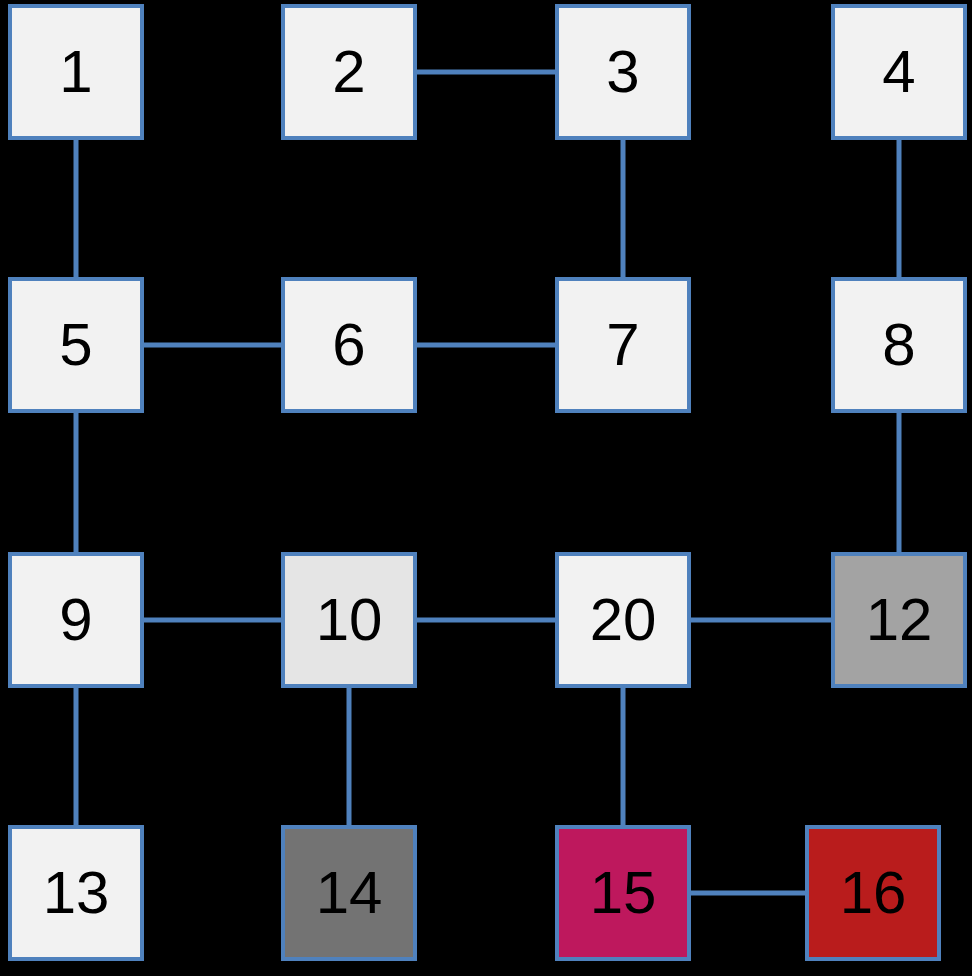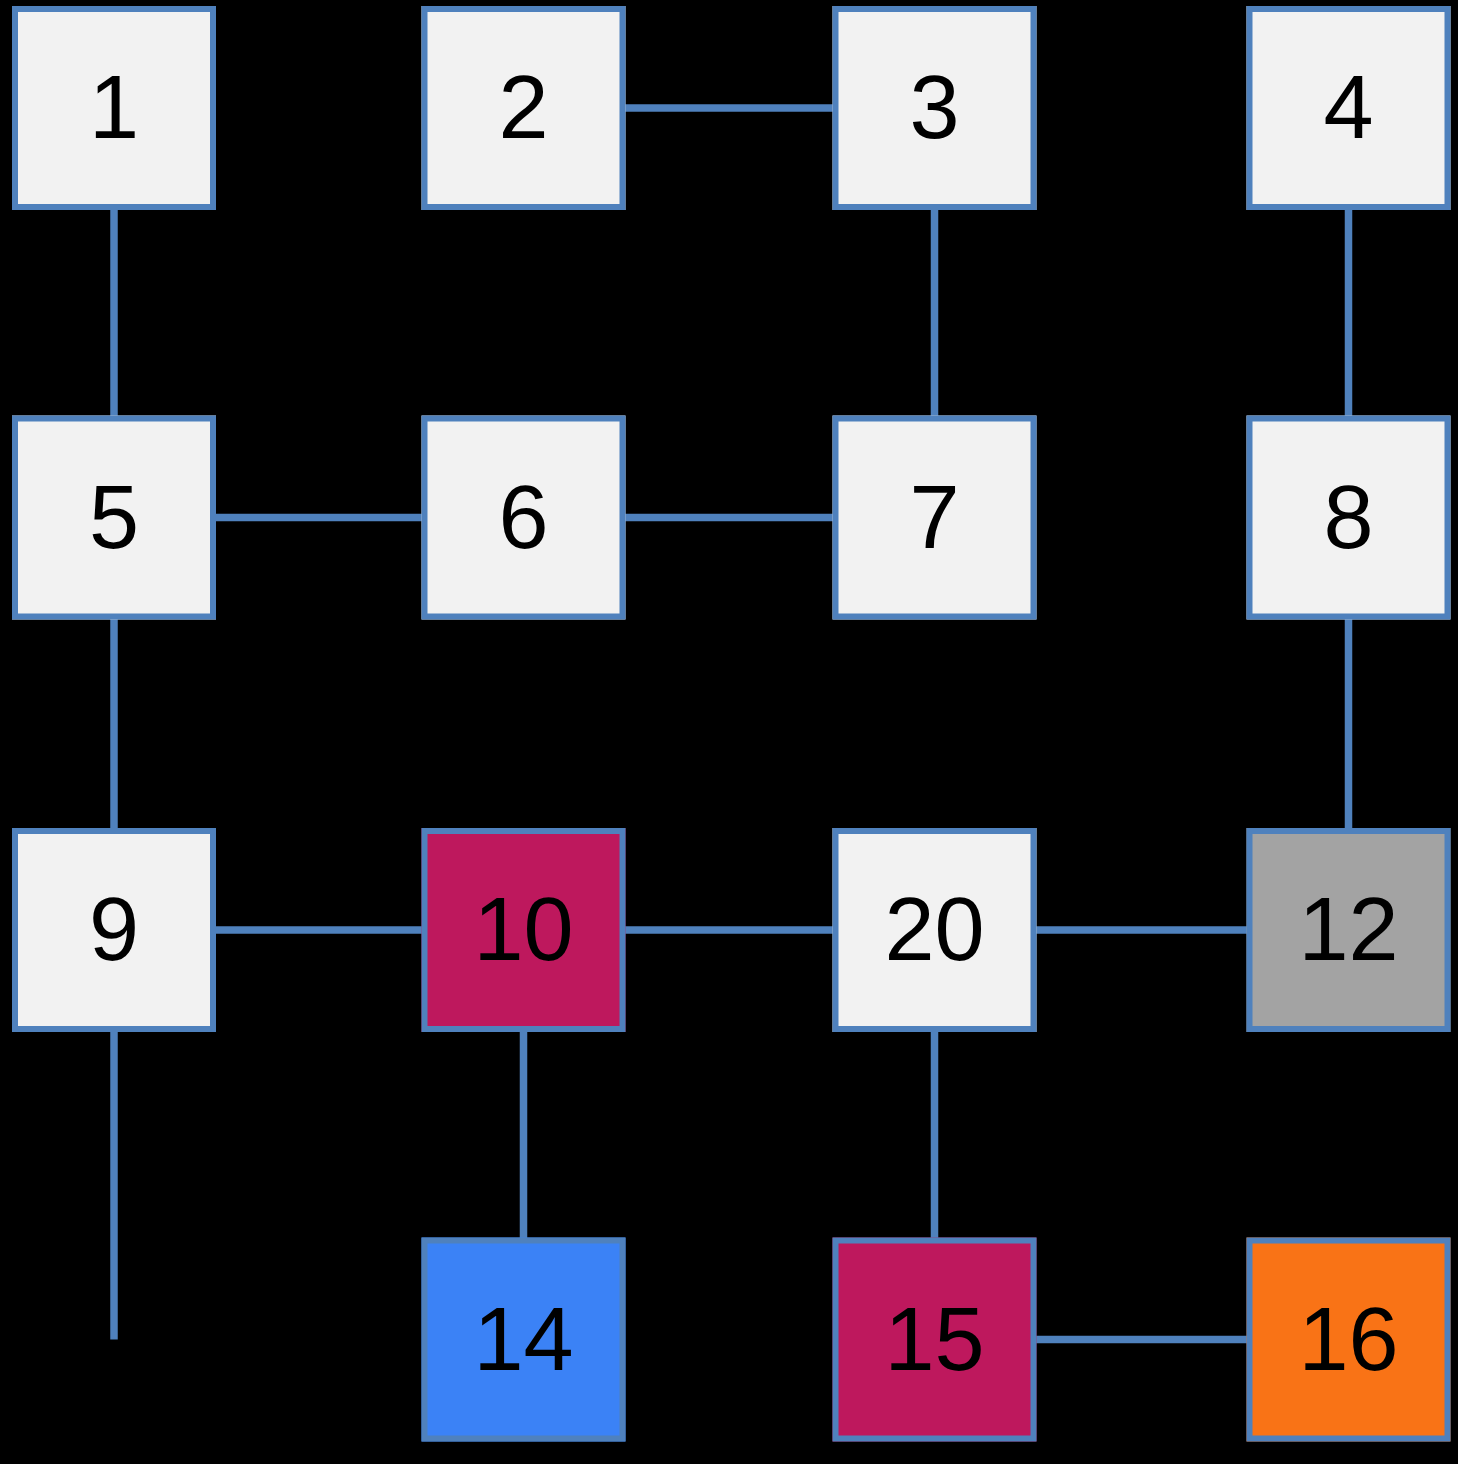--- a/index.html
+++ b/index.html
@@ -85,31 +85,34 @@
     </div>
     <div class="node" style="left: 555px; top: 277px; background: rgb(242, 242, 242); border-color: rgb(79, 129, 189);">
       <span>7</span>
     </div>
     <div class="node" style="left: 831px; top: 277px; background: rgb(242, 242, 242); border-color: rgb(79, 129, 189);">
       <span>8</span>
     </div>
     <div class="node" style="left: 8px; top: 552px; background: rgb(242, 242, 242); border-color: rgb(79, 129, 189);">
       <span>9</span>
     </div>
-    <div class="node" style="left: 281px; top: 552px; background: #be185d; border-color: rgb(79, 129, 189);">
+    <div class="node" style="left: 281px; top: 552px; background: #e5e5e5; border-color: rgb(79, 129, 189);">
       <span>10</span>
     </div>
     <div class="node" style="left: 555px; top: 552px; background: rgb(242, 242, 242); border-color: rgb(79, 129, 189);">
       <span>20</span>
     </div>
     <div class="node" style="left: 831px; top: 552px; background: #a3a3a3; border-color: rgb(79, 129, 189);">
       <span>12</span>
     </div>
-    <div class="node" style="left: 281px; top: 825px; background: #3b82f6; border-color: rgb(79, 129, 189);">
+    <div class="node" style="left: 8px; top: 825px; background: rgb(242, 242, 242); border-color: rgb(79, 129, 189);">
+      <span>13</span>
+    </div>
+    <div class="node" style="left: 281px; top: 825px; background: #737373; border-color: rgb(79, 129, 189);">
       <span>14</span>
     </div>
     <div class="node" style="left: 555px; top: 825px; background: #be185d; border-color: rgb(79, 129, 189);">
       <span>15</span>
     </div>
-    <div class="node" style="left: 831px; top: 825px; background: #f97316; border-color: rgb(79, 129, 189);">
+    <div class="node" style="left: 805px; top: 825px; background: #b91c1c; border-color: rgb(79, 129, 189);">
       <span>16</span>
     </div>
   </div>
 
 </body></html>

